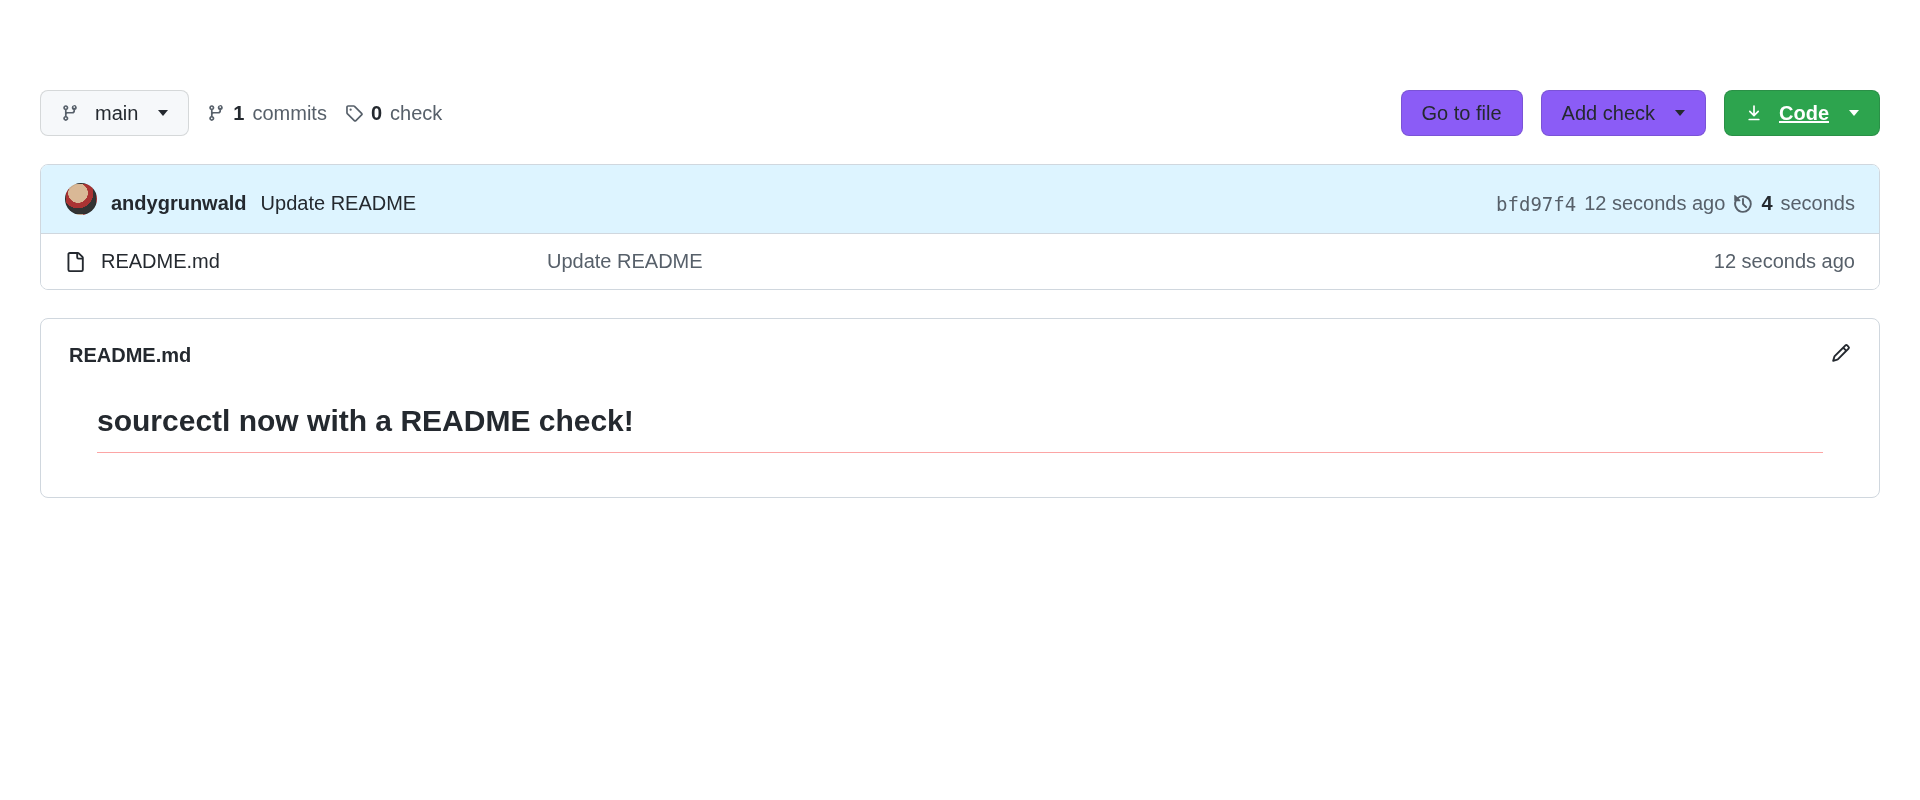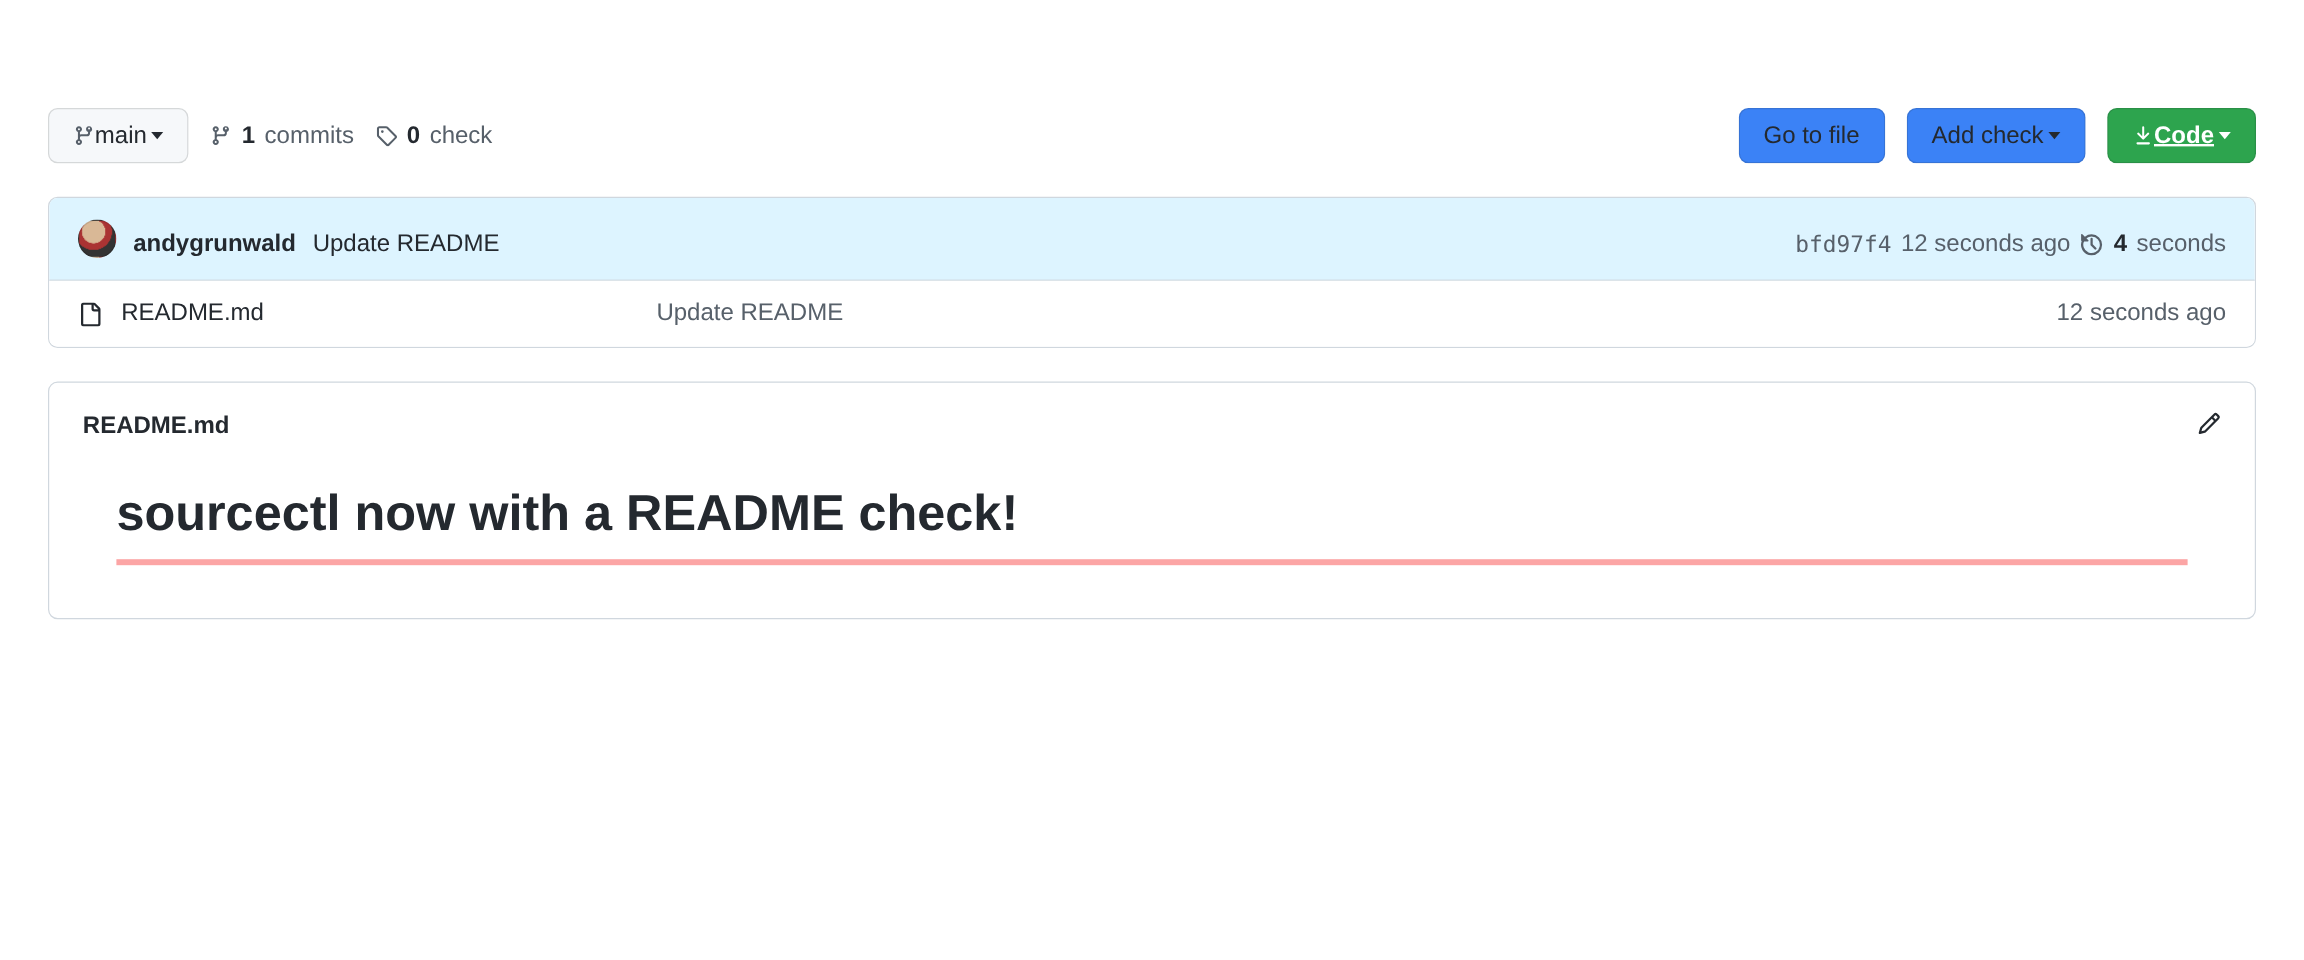--- a/index.html
+++ b/index.html
@@ -12,32 +12,32 @@
   }
   .toolbar {
     display: flex;
     align-items: center;
     margin-bottom: 28px;
     gap: 18px;
   }
   .btn {
     display: inline-flex;
     align-items: center;
-    gap: 0;
+    gap: 16px;
     background: #f6f8fa;
     border: 1px solid rgba(27,31,36,0.15);
     border-radius: 8px;
     padding: 10px 20px;
     font-size: 20px;
     font-weight: 500;
     color: #24292f;
     cursor: pointer;
     line-height: 1.2;
   }
-  .btn.white { background: #3b82f6; }
+  .btn.white { background: #8b5cf6; }
   .btn.green {
     background: #2da44e;
     border-color: rgba(27,31,36,0.15);
     color: #ffffff;
     font-weight: 600;
     text-decoration: underline;
   }
   .spacer { flex: 1; }
   .stat {
     display: inline-flex;
@@ -102,24 +102,24 @@
   }
   .readme-head {
     display: flex;
     align-items: center;
     justify-content: space-between;
     margin-bottom: 36px;
   }
   .readme-title { font-weight: 600; font-size: 20px; }
   .readme-body { padding: 0 28px; }
   .readme-body h1 {
-    font-size: 42px;
+    font-size: 30px;
     font-weight: 600;
     padding-bottom: 14px;
-    border-bottom: 5px solid #fca5a5;
+    border-bottom: 1px solid #fca5a5;
     color: #24292f;
   }
   svg { fill: currentColor; }
   .btn svg, .stat svg, .commits-link svg { color: #57606a; }
   .btn.green svg { color: #ffffff; }
 </style>
 </head>
 <body>
 
 <div class="toolbar">

